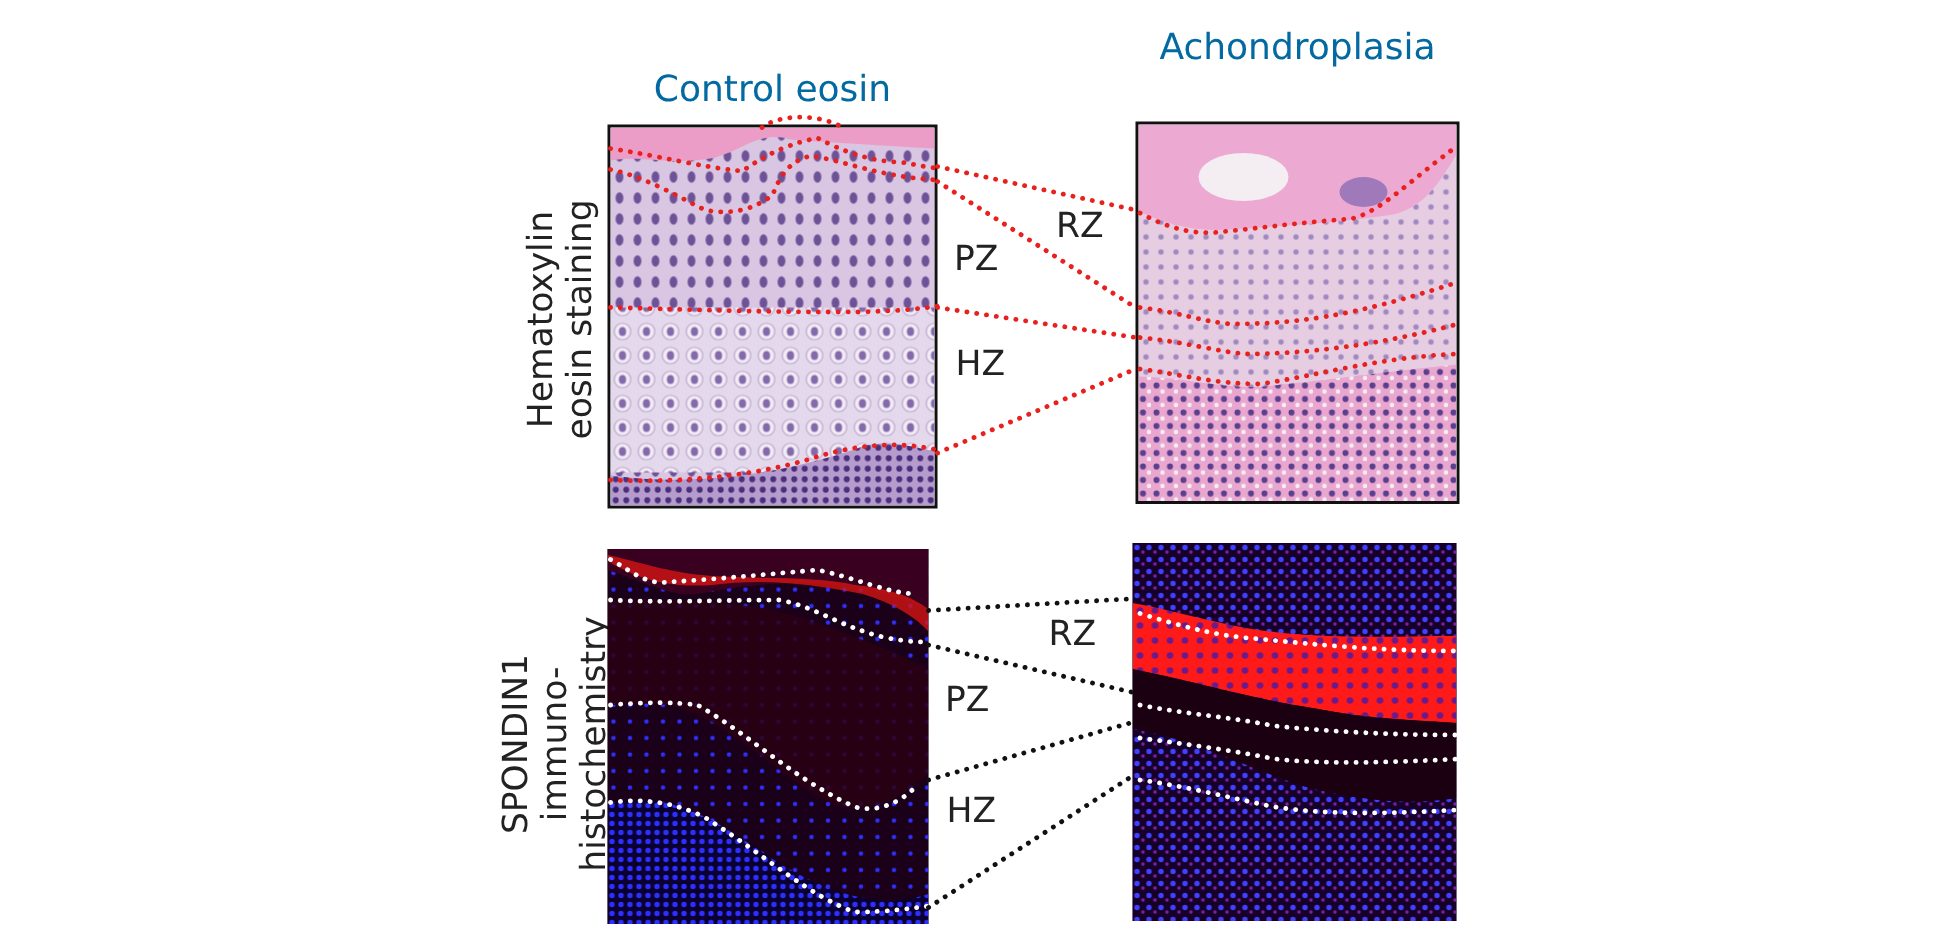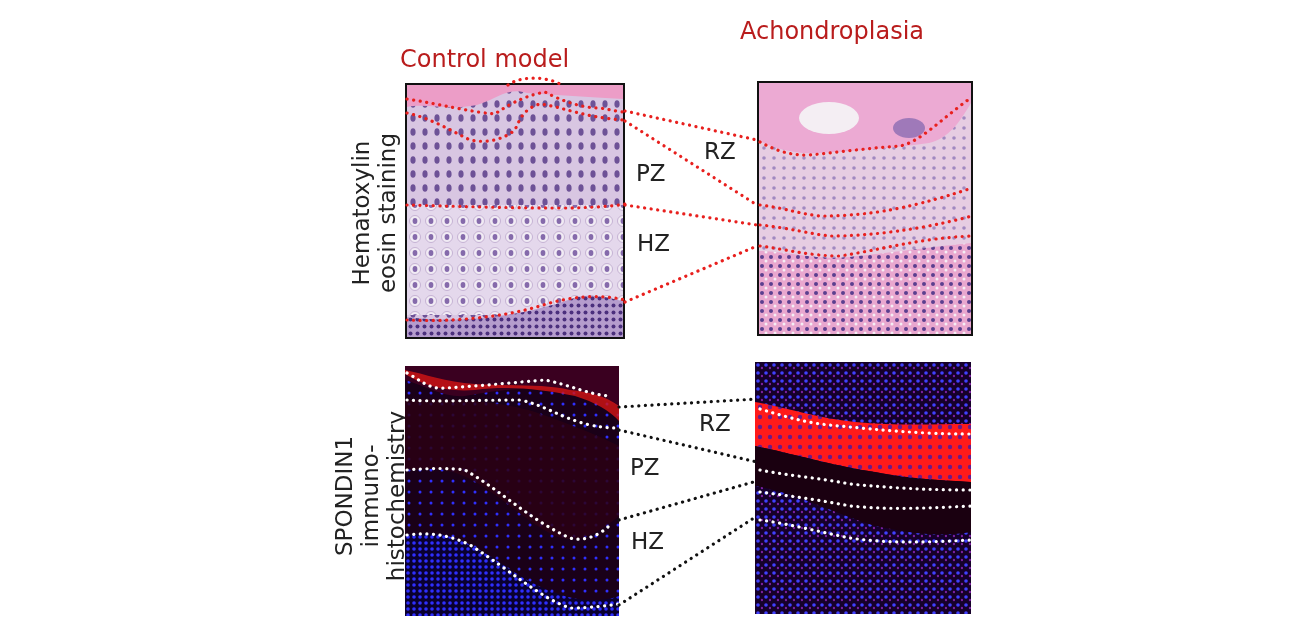--- a/index.html
+++ b/index.html
@@ -1,30 +1,30 @@
 <!DOCTYPE html>
 <html><head>
 <meta charset="utf-8">
 <style>
   html, body { margin: 0; padding: 0; background: #ffffff; }
   body { width: 1300px; height: 628px; position: relative; overflow: hidden;
          font-family: "DejaVu Sans", sans-serif; color: #222; }
-  .col-title { position: absolute; font-size: 24px; line-height: 27px; color: #b91c1c; }
+  .col-title { position: absolute; text-align: center; font-size: 24px; line-height: 27px; color: #0369a1; }
   .row-label { position: absolute; font-size: 23px; line-height: 26px; color: #222; text-align: center;
                transform-origin: center center; transform: rotate(-90deg); white-space: nowrap; }
   .panel { position: absolute; overflow: hidden; }
   .he-panel { border: 2px solid #111; box-sizing: border-box; }
   .if-panel { box-sizing: border-box; }
   .zone-label { position: absolute; font-size: 23px; color: #222; font-weight: normal; }
   svg.overlay { position: absolute; left: 0; top: 0; pointer-events: none; }
 </style>
 </head>
 <body>
 
-<div class="col-title" style="left:400px; top:46px; width:230px;">Control model</div>
+<div class="col-title" style="left:400px; top:46px; width:230px;">Control eosin</div>
 <div class="col-title" style="left:740px; top:18px; width:250px;">
   <div>Achondroplasia</div>
 </div>
 
 <div class="row-label" style="left:256px; top:185px; width:240px; height:56px;">
   <div>Hematoxylin</div>
   <div>eosin staining</div>
 </div>
 <div class="row-label" style="left:246px; top:456px; width:250px; height:80px;">
   <div>SPONDIN1</div>

